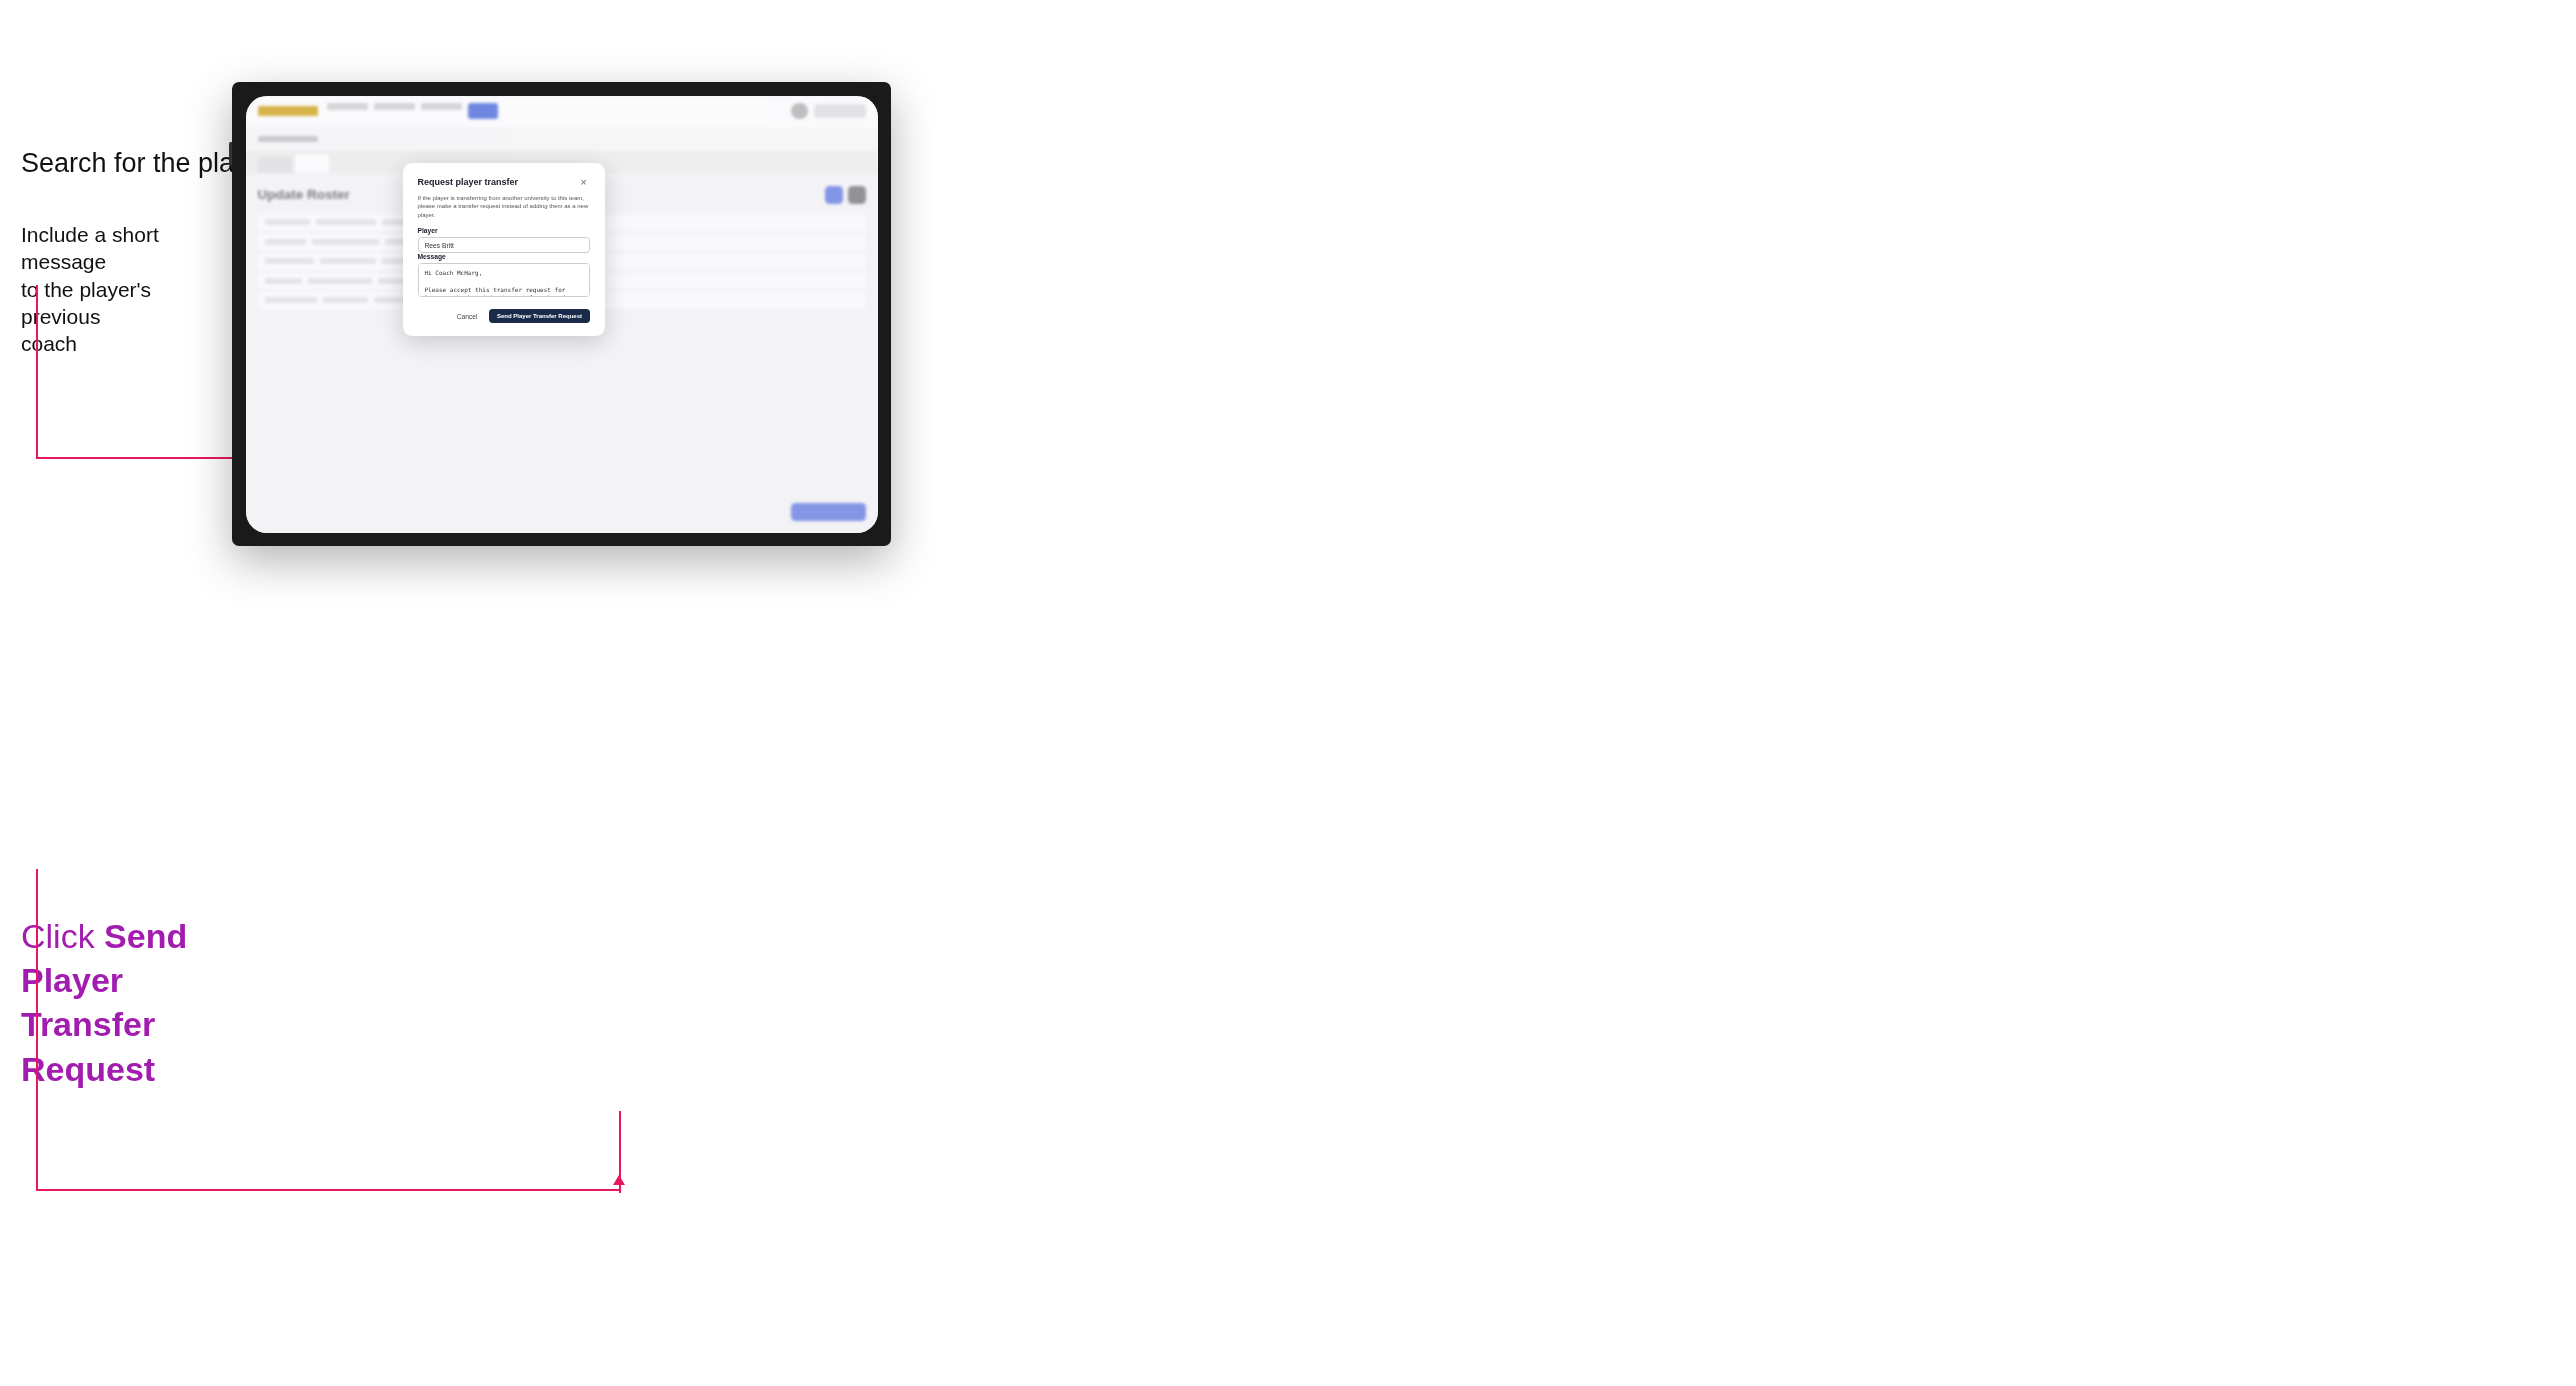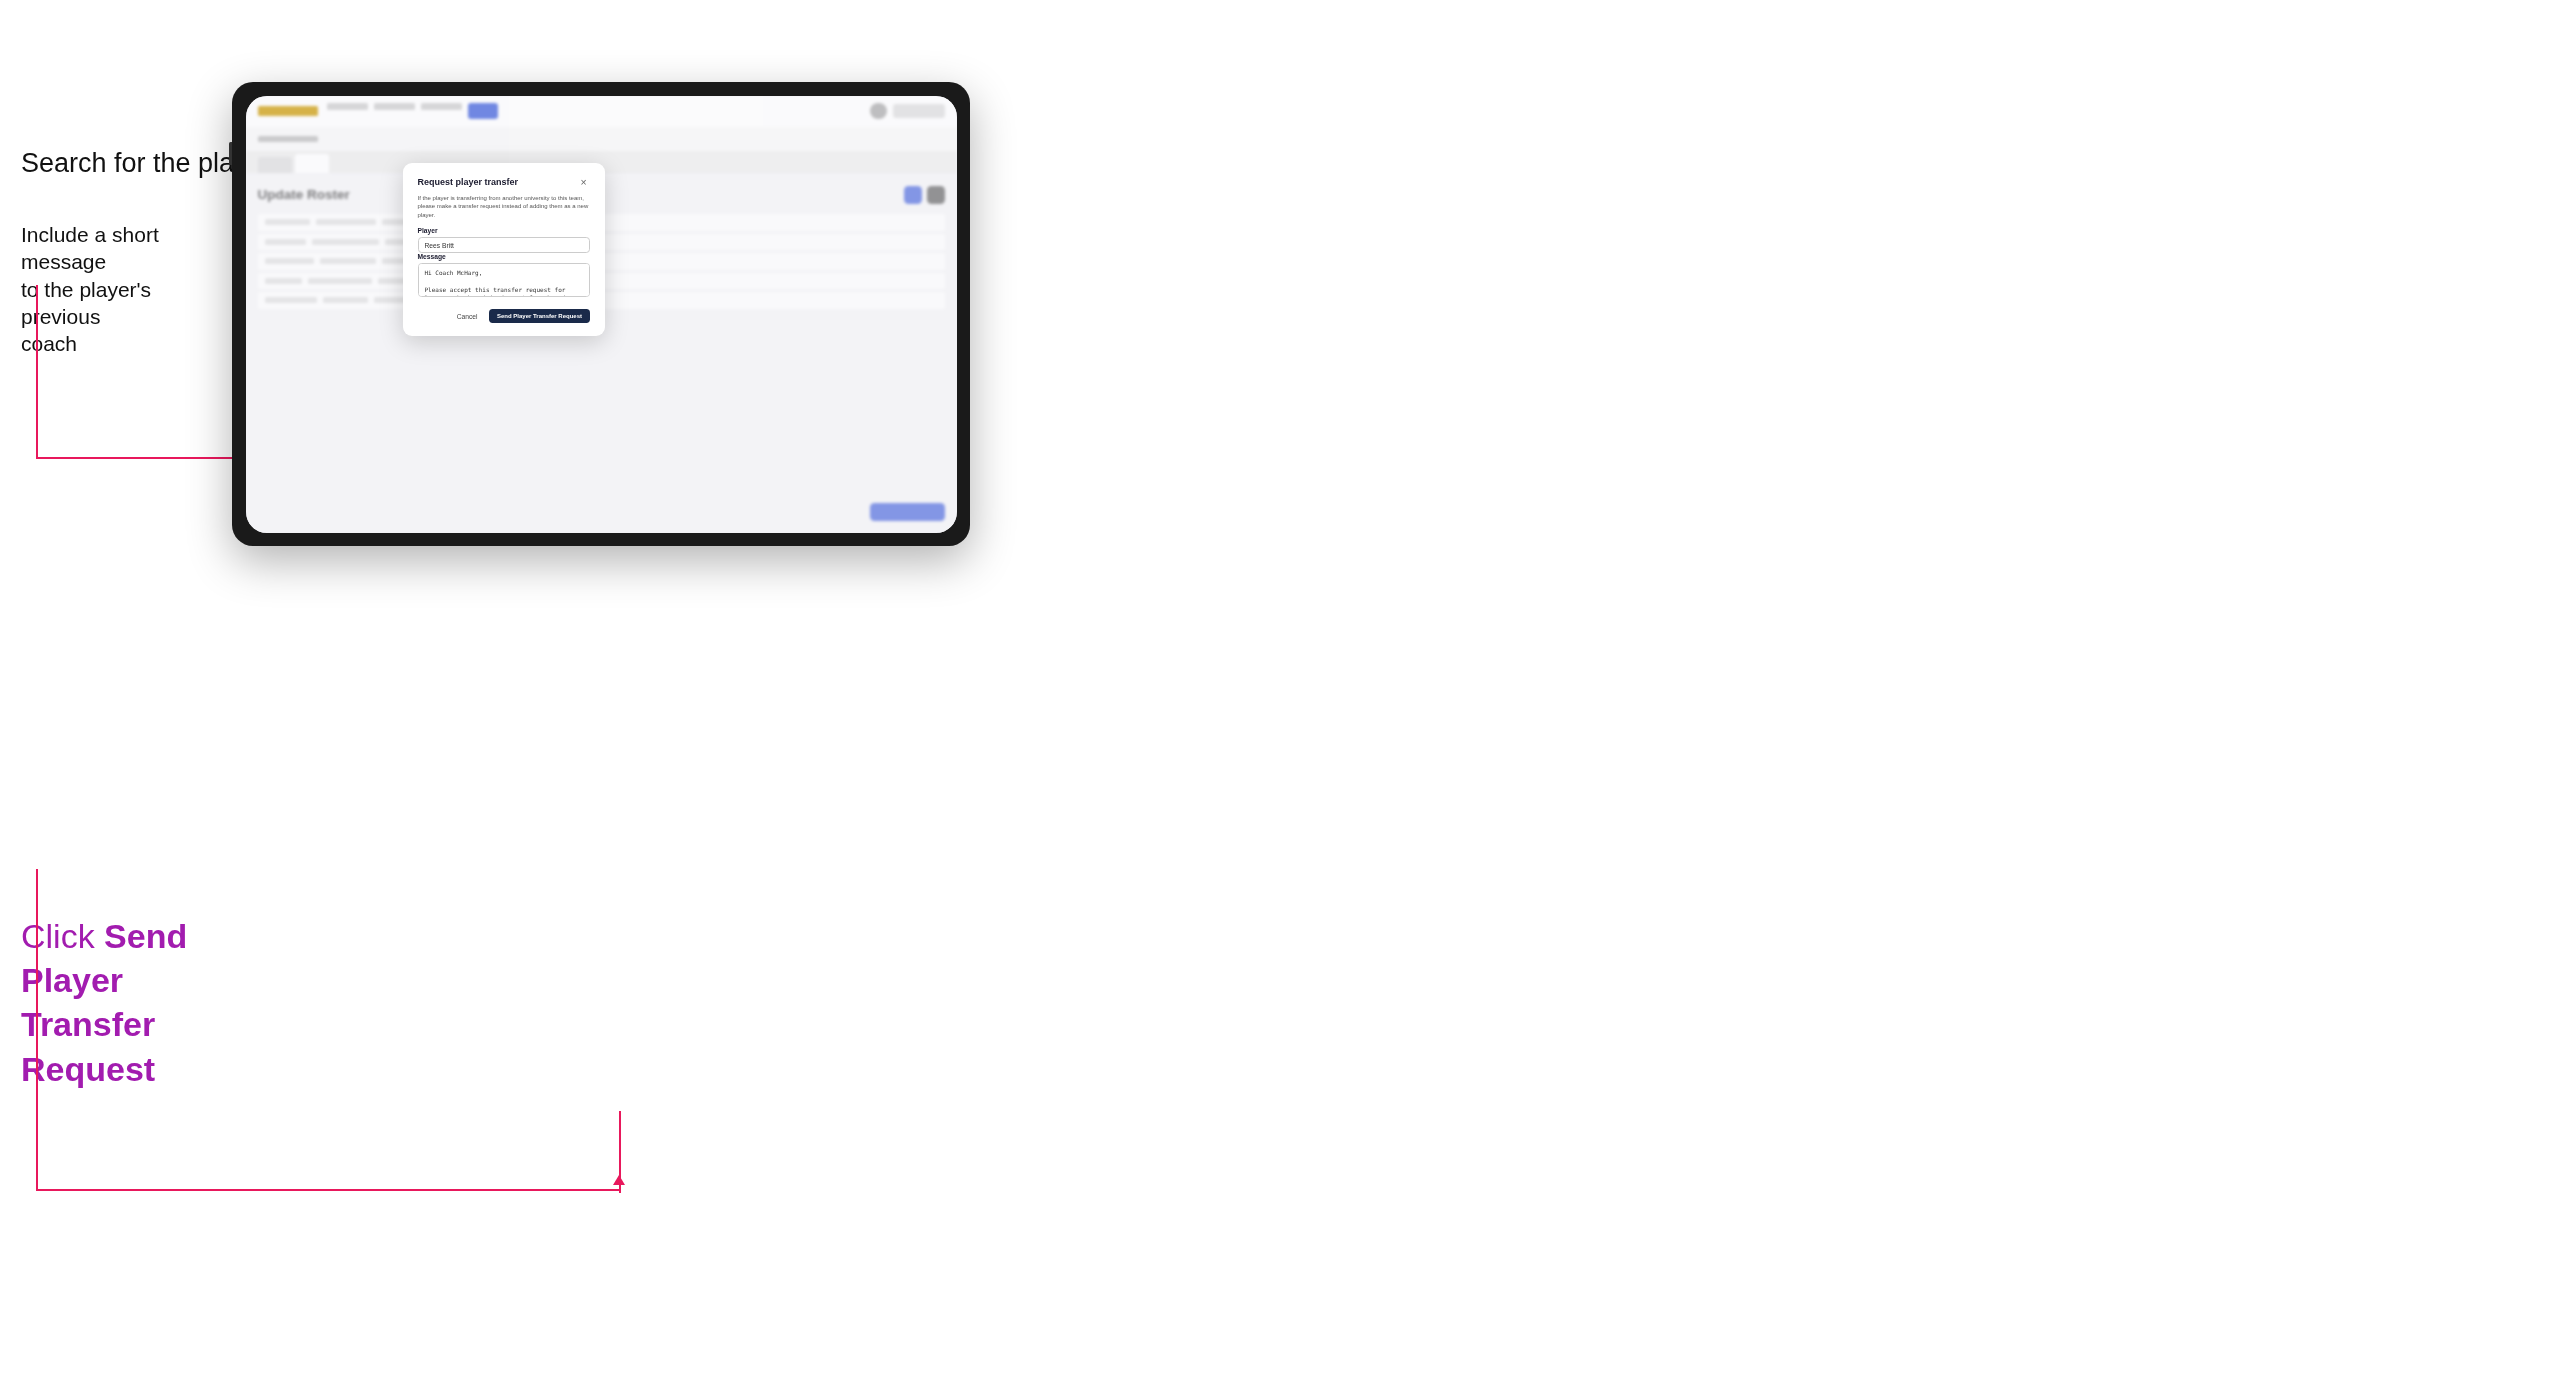--- a/index.html
+++ b/index.html
@@ -111,24 +111,24 @@
       width: 1.5px;
       height: 82px;
       background: #e8185c;
     }
 
     
     .tablet-outer {
       position: absolute;
       top: 82px;
       left: 232px;
-      width: 738px;
+      width: 659px;
       height: 464px;
       background: #1a1a1a;
-      border-radius: 21px;
+      border-radius: 7px;
       box-shadow: 0 15px 45px rgba(0,0,0,0.3);
     }
 
     .tablet-inner {
       position: absolute;
       top: 13.5px;
       left: 13.5px;
       right: 13.5px;
       bottom: 13.5px;
       background: #f0f0f5;

